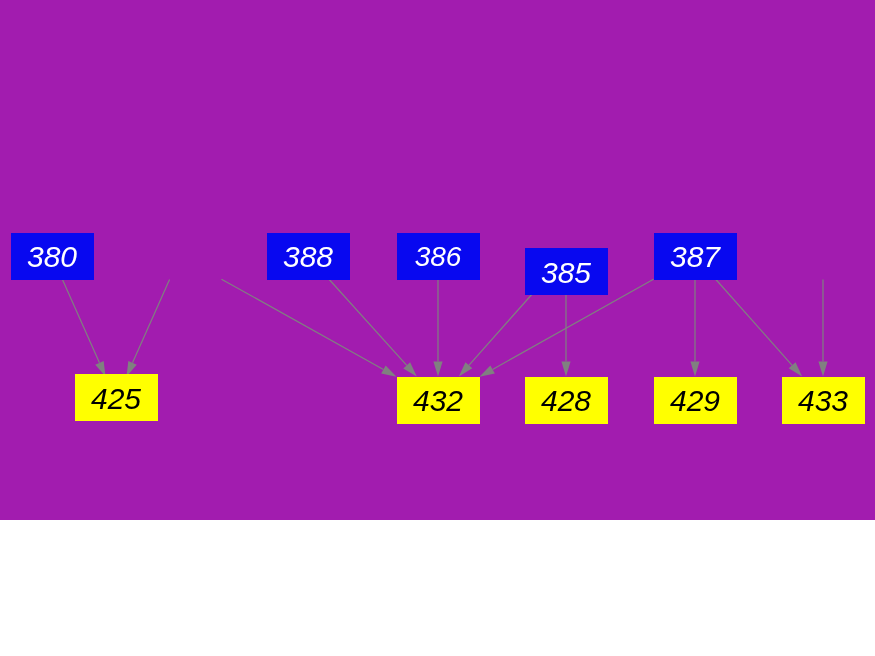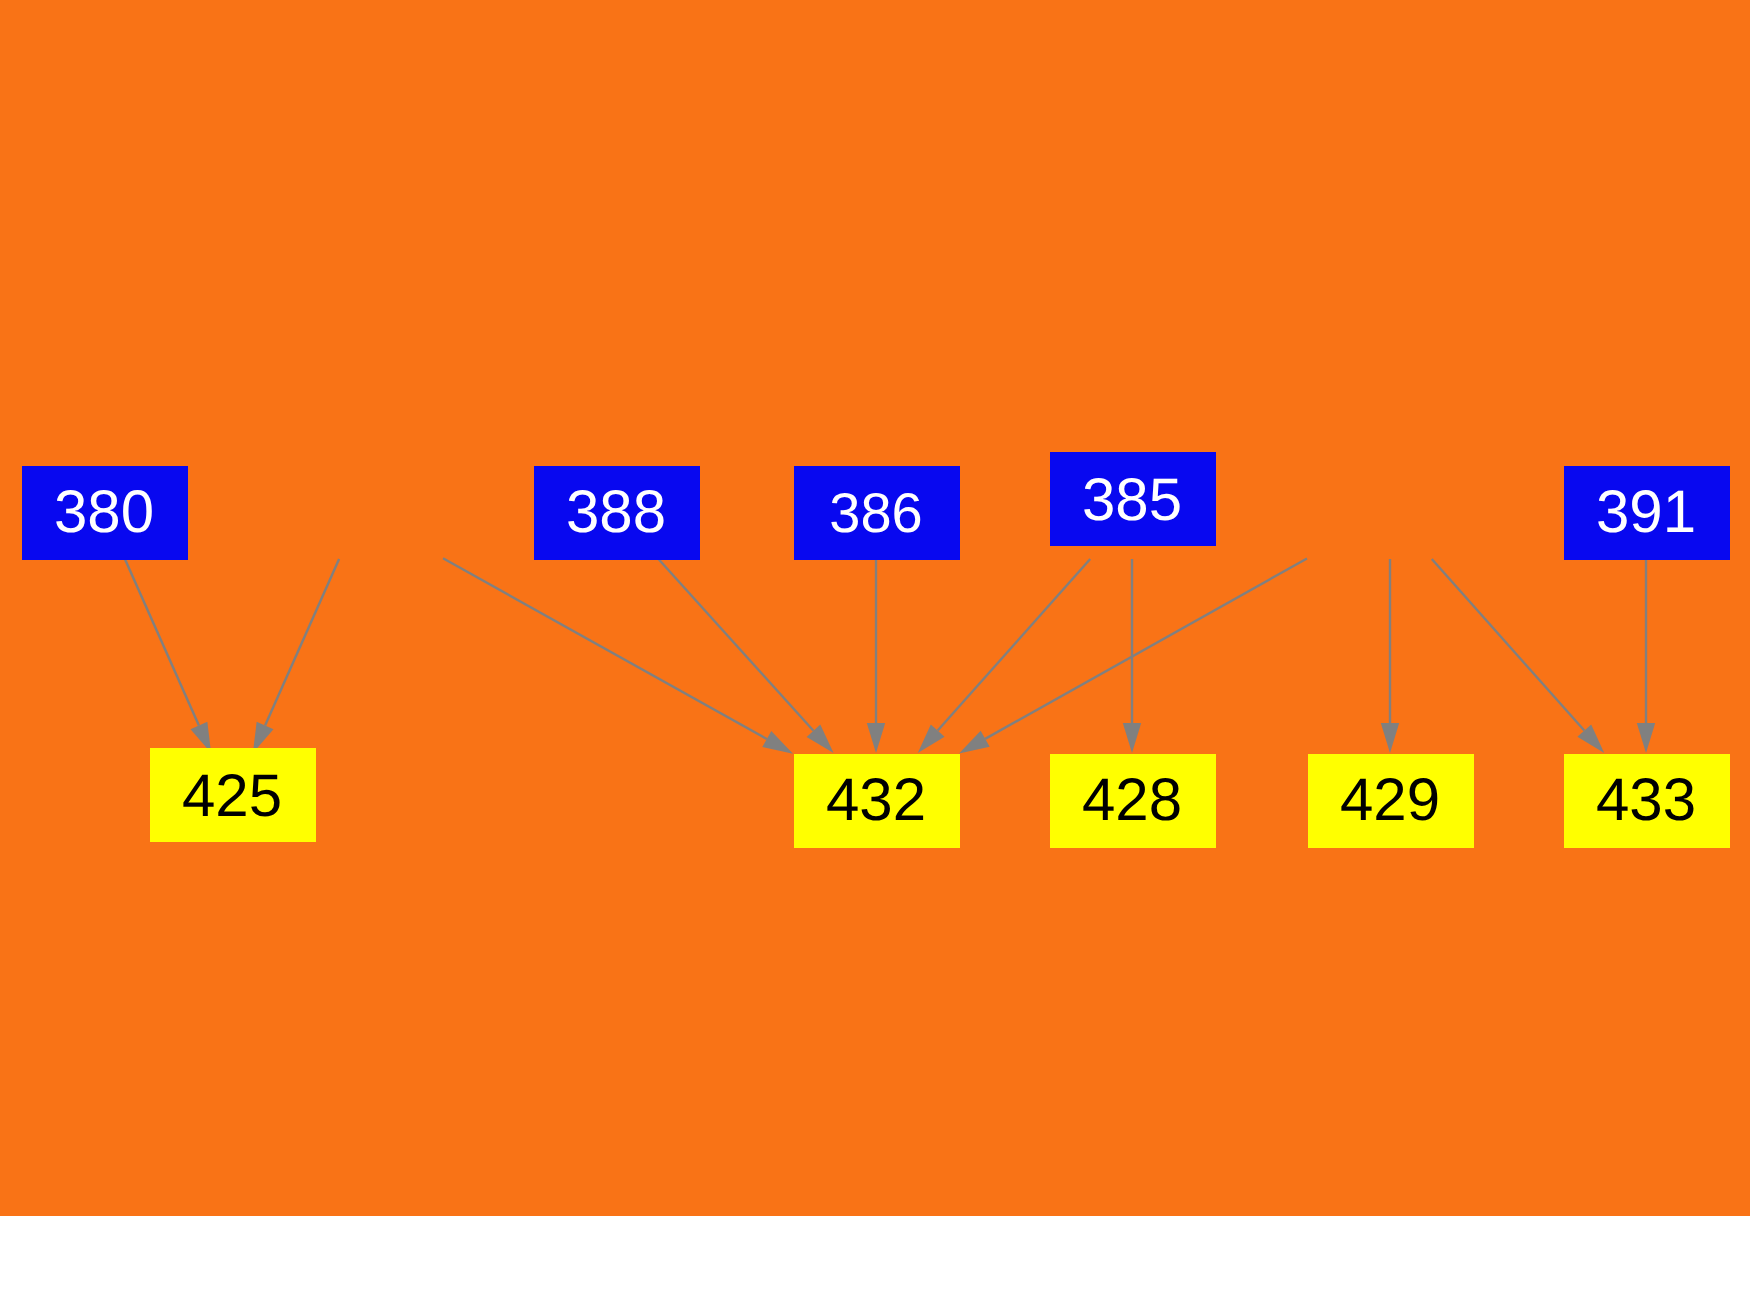--- a/index.html
+++ b/index.html
@@ -28,21 +28,21 @@
   }
   .node span {
     display: block;
     line-height: 1;
     padding-top: 2px;
   }
 </style>
 </head>
 <body>
 
-<div id="graph-canvas" style="width: 875px; height: 608px; background: #f97316;">
+<div id="graph-canvas" style="width: 875px; height: 520px; background: #a21caf; font-style: italic;">
   <svg id="edges-layer" xmlns="http://www.w3.org/2000/svg" width="875" height="656">
       <line x1="62.44444444444444" y1="279.5" x2="99.46347856475384" y2="362.79282677069614" stroke="#808080" stroke-width="1.2"></line>
       <polygon points="105.55555555555556,376.5 95.25994544110065,364.661063714542 103.66701168840703,360.92458982685025" fill="#808080"></polygon>
       <line x1="169.55555555555554" y1="279.5" x2="132.53652143524616" y2="362.79282677069614" stroke="#808080" stroke-width="1.2"></line>
       <polygon points="126.44444444444444,376.5 128.33298831159297,360.92458982685025 136.74005455889935,364.661063714542" fill="#808080"></polygon>
       <line x1="221.5" y1="279.16279069767444" x2="383.4020344697763" y2="369.5267169133635" stroke="#808080" stroke-width="1.2"></line>
       <polygon points="396.5,376.83720930232556 381.1601501371613,373.5434263426321 385.64391880239134,365.5100074840949" fill="#808080"></polygon>
       <line x1="329.21527777777777" y1="279.5" x2="406.73317583046963" y2="365.3659793814433" stroke="#808080" stroke-width="1.2"></line>
       <polygon points="416.78472222222223,376.5 403.3187428407789,368.44845360824746 410.1476088201604,362.28350515463916" fill="#808080"></polygon>
       <line x1="438" y1="279.5" x2="438" y2="361.5" stroke="#808080" stroke-width="1.2"></line>
@@ -63,25 +63,25 @@
 
 <div class="node" style="left: 10.5px; top: 232.5px; width: 83px; height: 47px; background: rgb(8, 8, 240);">
       <span style="color: rgb(255, 255, 255); font-size: 30px;">380</span>
     </div>
     <div class="node" style="left: 266.5px; top: 232.5px; width: 83px; height: 47px; background: rgb(8, 8, 240);">
       <span style="color: rgb(255, 255, 255); font-size: 30px;">388</span>
     </div>
     <div class="node" style="left: 396.5px; top: 232.5px; width: 83px; height: 47px; background: rgb(8, 8, 240);">
       <span style="color: rgb(255, 255, 255); font-size: 28px;">386</span>
     </div>
-    <div class="node" style="left: 524.5px; top: 226px; width: 83px; height: 47px; background: rgb(8, 8, 240);">
+    <div class="node" style="left: 524.5px; top: 248px; width: 83px; height: 47px; background: rgb(8, 8, 240);">
       <span style="color: rgb(255, 255, 255); font-size: 30px;">385</span>
     </div>
-    <div class="node" style="left: 781.5px; top: 232.5px; width: 83px; height: 47px; background: rgb(8, 8, 240);">
-      <span style="color: rgb(255, 255, 255); font-size: 30px;">391</span>
+    <div class="node" style="left: 653.5px; top: 232.5px; width: 83px; height: 47px; background: rgb(8, 8, 240);">
+      <span style="color: rgb(255, 255, 255); font-size: 30px;">387</span>
     </div>
     <div class="node" style="left: 74.5px; top: 374px; width: 83px; height: 47px; background: rgb(255, 255, 0);">
       <span style="color: rgb(0, 0, 0); font-size: 30px;">425</span>
     </div>
     <div class="node" style="left: 396.5px; top: 376.5px; width: 83px; height: 47px; background: rgb(255, 255, 0);">
       <span style="color: rgb(0, 0, 0); font-size: 30px;">432</span>
     </div>
     <div class="node" style="left: 524.5px; top: 376.5px; width: 83px; height: 47px; background: rgb(255, 255, 0);">
       <span style="color: rgb(0, 0, 0); font-size: 30px;">428</span>
     </div>

